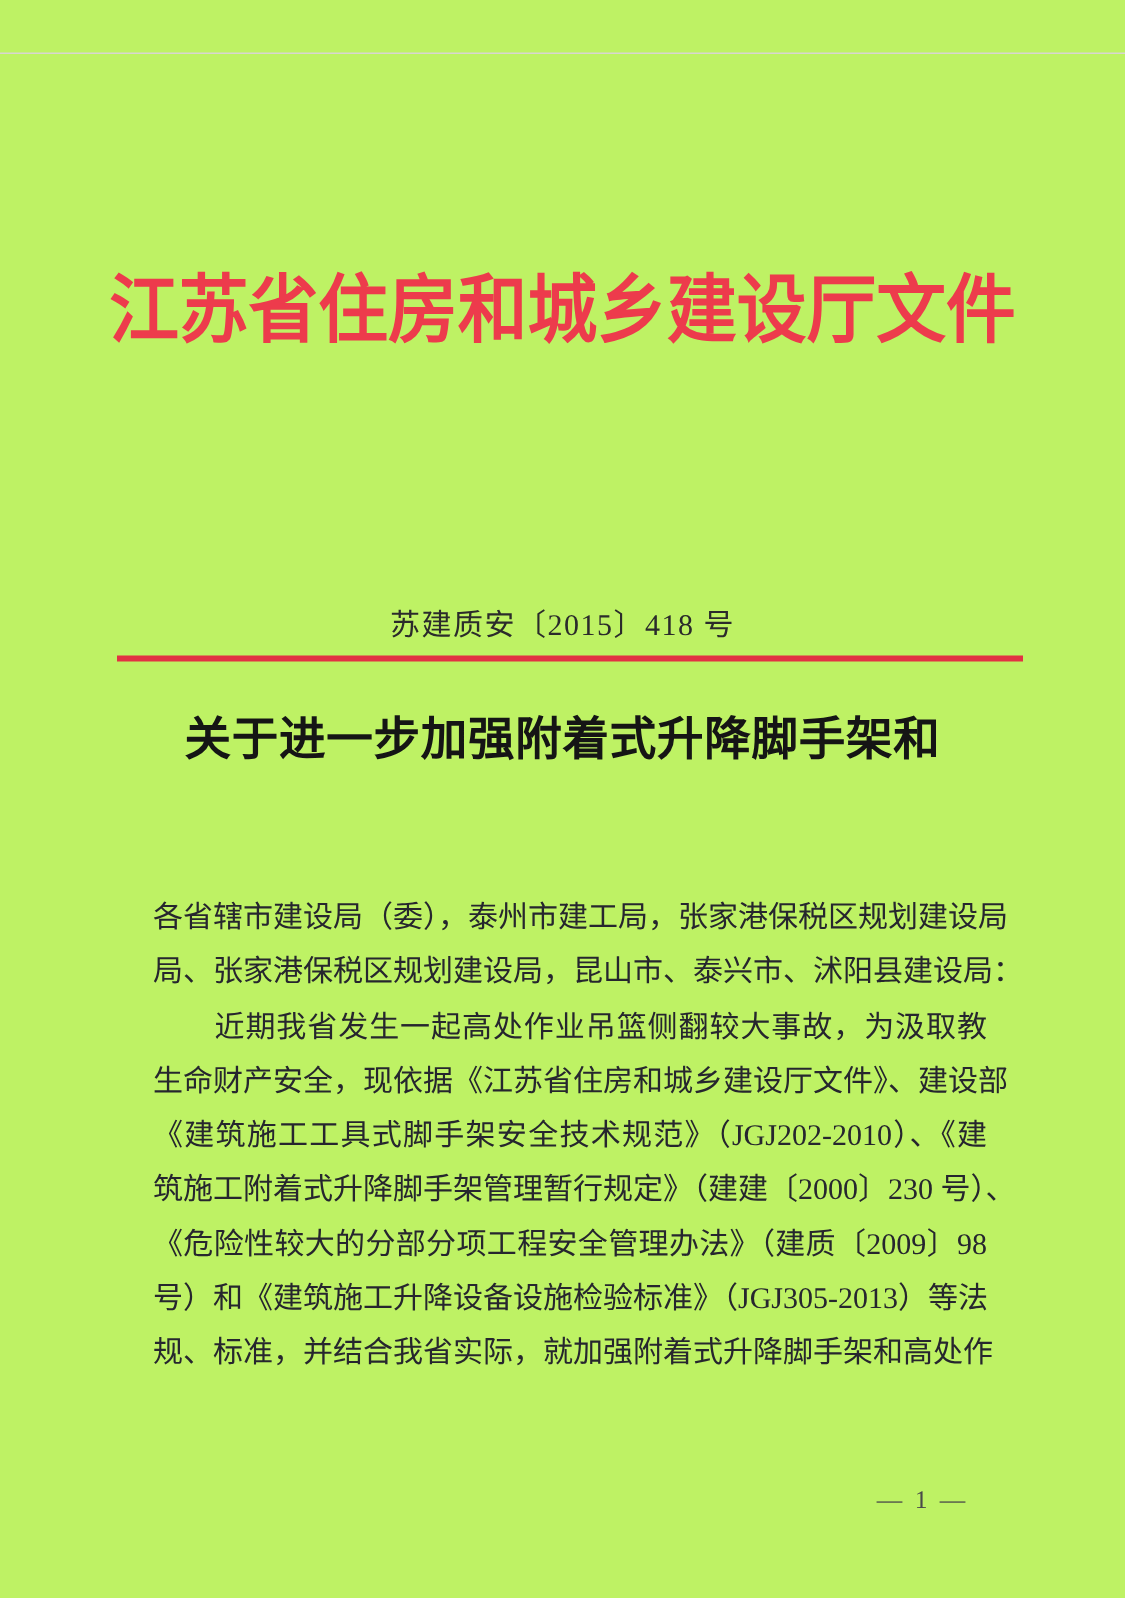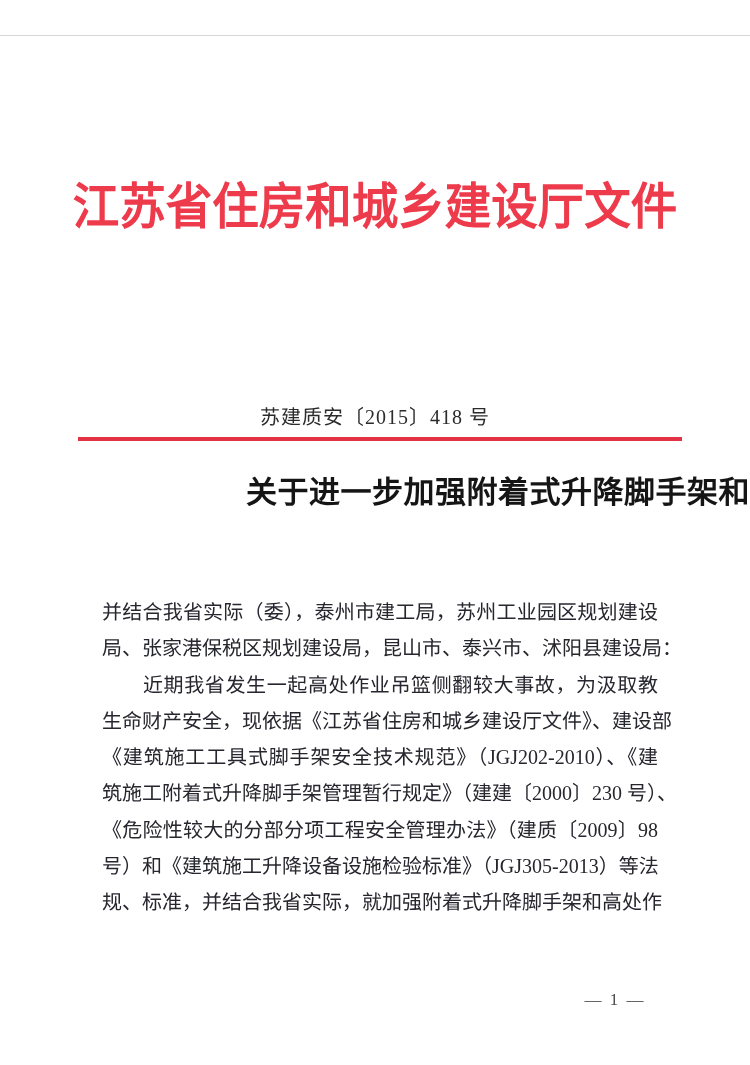--- a/index.html
+++ b/index.html
@@ -6,21 +6,21 @@
     margin: 0;
     padding: 0;
     background: #e9e7e4;
     font-family: "Liberation Serif", "DejaVu Serif", serif;
   }
   .page {
     position: relative;
     width: 750px;
     height: 1065px;
     margin: 0 auto;
-    background: #ffffff;
+    background: #bef264;
     overflow: hidden;
   }
   
   .scan-line {
     position: absolute;
     top: 35px;
     left: 0;
     width: 100%;
     height: 1px;
     background: #d8d5d2;
@@ -68,21 +68,20 @@
     margin: 0;
     text-align: center;
     font-weight: bold;
     font-size: 31px;
     line-height: 40px;
     color: #151515;
     letter-spacing: 0.5px;
   }
   .doc-title .line {
     display: block;
-    text-align: right;
   }
   .doc-body {
     position: absolute;
     top: 594px;
     left: 102px;
     width: 556px;
     font-size: 20px;
     line-height: 36.3px;
     color: #26262e;
     letter-spacing: 0;
@@ -120,21 +119,21 @@
 
   <div class="doc-number">苏建质安〔2015〕418 号</div>
 
   <div class="red-rule"></div>
 
   <h2 class="doc-title">
     <span class="line">关于进一步加强附着式升降脚手架和</span>
   </h2>
 
   <div class="doc-body">
-      <div class="body-line">并结合我省实际（委），泰州市建工局，苏州工业园区规划建设</div>
+      <div class="body-line">各省辖市建设局（委），泰州市建工局，张家港保税区规划建设局</div>
       <div class="body-line">局、张家港保税区规划建设局，昆山市、泰兴市、沭阳县建设局：</div>
       <div class="body-line indent">近期我省发生一起高处作业吊篮侧翻较大事故，为汲取教</div>
       <div class="body-line">生命财产安全，现依据《江苏省住房和城乡建设厅文件》、建设部</div>
       <div class="body-line">《建筑施工工具式脚手架安全技术规范》（JGJ202-2010）、《建</div>
       <div class="body-line">筑施工附着式升降脚手架管理暂行规定》（建建〔2000〕230 号）、</div>
       <div class="body-line">《危险性较大的分部分项工程安全管理办法》（建质〔2009〕98</div>
       <div class="body-line">号）和《建筑施工升降设备设施检验标准》（JGJ305-2013）等法</div>
       <div class="body-line">规、标准，并结合我省实际，就加强附着式升降脚手架和高处作</div>
     </div>
 

